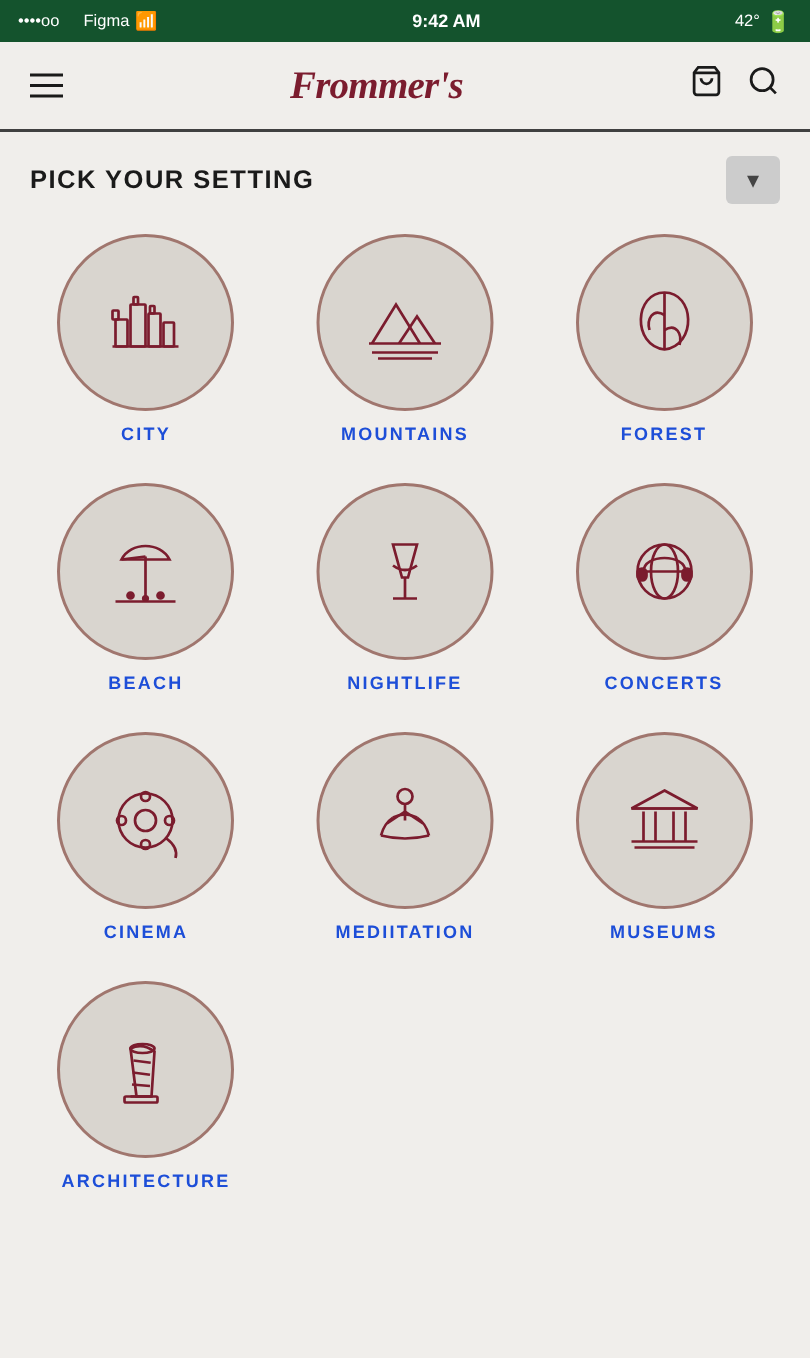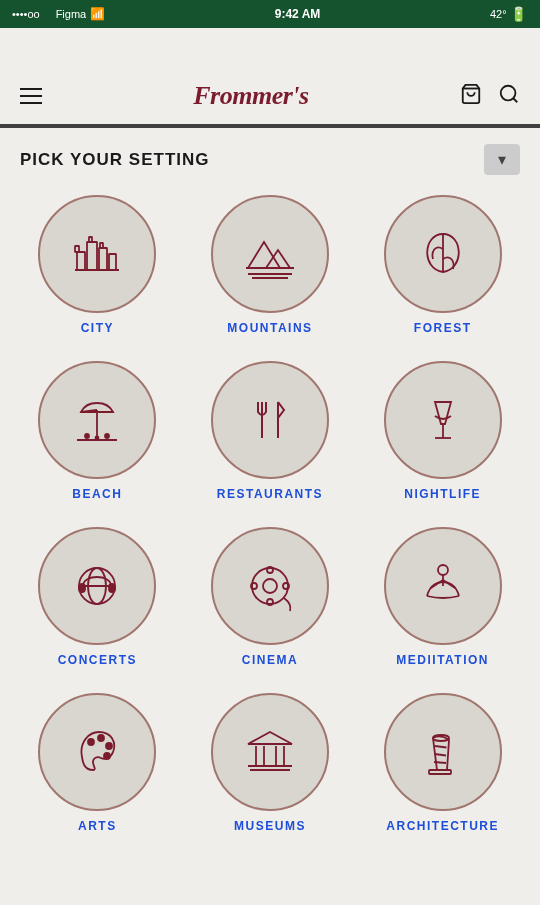--- a/index.html
+++ b/index.html
@@ -28,22 +28,21 @@
     .status-right { display: flex; align-items: center; gap: 4px; }
 
     
     .header {
       background: #f0eeeb;
       height: 60px;
       display: flex;
       align-items: center;
       justify-content: space-between;
       padding: 0 20px;
-      border-bottom: 4px solid #404040;
-      margin-top: 40px;
+      border-bottom: 2px solid #404040;
     }
     .header-logo {
       font-size: 26px;
       font-weight: 900;
       color: #7b1c2e;
       font-family: Georgia, serif;
       font-style: italic;
       letter-spacing: -0.5px;
     }
     .header-icons {
@@ -239,34 +238,20 @@
 
         <circle cx="20" cy="46" r="2" fill="#7b1c2e"></circle>
         <circle cx="30" cy="48" r="1.5" fill="#7b1c2e"></circle>
         <circle cx="40" cy="46" r="2" fill="#7b1c2e"></circle>
         <line x1="10" y1="50" x2="50" y2="50"></line>
       </svg>
     </div>
     <span class="setting-label">BEACH</span>
   </div>
 
-  <div class="setting-item">
-    <div class="setting-circle">
-      <svg viewBox="0 0 60 60" fill="none" stroke="#7b1c2e" stroke-width="2">
-
-        <line x1="22" y1="12" x2="22" y2="48"></line>
-        <line x1="22" y1="12" x2="22" y2="28"></line>
-        <path d="M18 12 L18 22 Q22 28 26 22 L26 12"></path>
-
-        <line x1="38" y1="12" x2="38" y2="48"></line>
-        <path d="M38 12 L44 20 L38 28"></path>
-      </svg>
-    </div>
-    <span class="setting-label">RESTAURANTS</span>
-  </div>
 
   <div class="setting-item">
     <div class="setting-circle">
       <svg viewBox="0 0 60 60" fill="none" stroke="#7b1c2e" stroke-width="1.8">
 
         <path d="M22 12 L38 12 L32 34 L28 34 Z"></path>
         <line x1="30" y1="34" x2="30" y2="48"></line>
         <line x1="22" y1="48" x2="38" y2="48"></line>
         <path d="M22 26 Q30 32 38 26"></path>
       </svg>
@@ -320,33 +305,20 @@
         <path d="M22 28 Q30 24 38 28"></path>
         <line x1="30" y1="19" x2="30" y2="30"></line>
 
         <line x1="30" y1="24" x2="18" y2="32"></line>
         <line x1="30" y1="24" x2="42" y2="32"></line>
       </svg>
     </div>
     <span class="setting-label">MEDIITATION</span>
   </div>
 
-  <div class="setting-item">
-    <div class="setting-circle">
-      <svg viewBox="0 0 60 60" fill="none" stroke="#7b1c2e" stroke-width="1.8">
-
-        <path d="M15 35 C12 20 22 10 32 10 C44 10 50 20 46 30 C44 36 38 38 34 36 C30 34 26 36 26 40 C26 44 30 48 26 48 C18 48 16 42 15 35 Z"></path>
-        <circle cx="24" cy="20" r="3" fill="#7b1c2e"></circle>
-        <circle cx="34" cy="16" r="3" fill="#7b1c2e"></circle>
-        <circle cx="42" cy="24" r="3" fill="#7b1c2e"></circle>
-        <circle cx="40" cy="34" r="3" fill="#7b1c2e"></circle>
-      </svg>
-    </div>
-    <span class="setting-label">ARTS</span>
-  </div>
 
   <div class="setting-item">
     <div class="setting-circle">
       <svg viewBox="0 0 60 60" fill="none" stroke="#7b1c2e" stroke-width="1.8">
 
         <polygon points="30,10 52,22 8,22"></polygon>
         <line x1="8" y1="22" x2="52" y2="22"></line>
 
         <line x1="16" y1="24" x2="16" y2="44"></line>
         <line x1="24" y1="24" x2="24" y2="44"></line>

